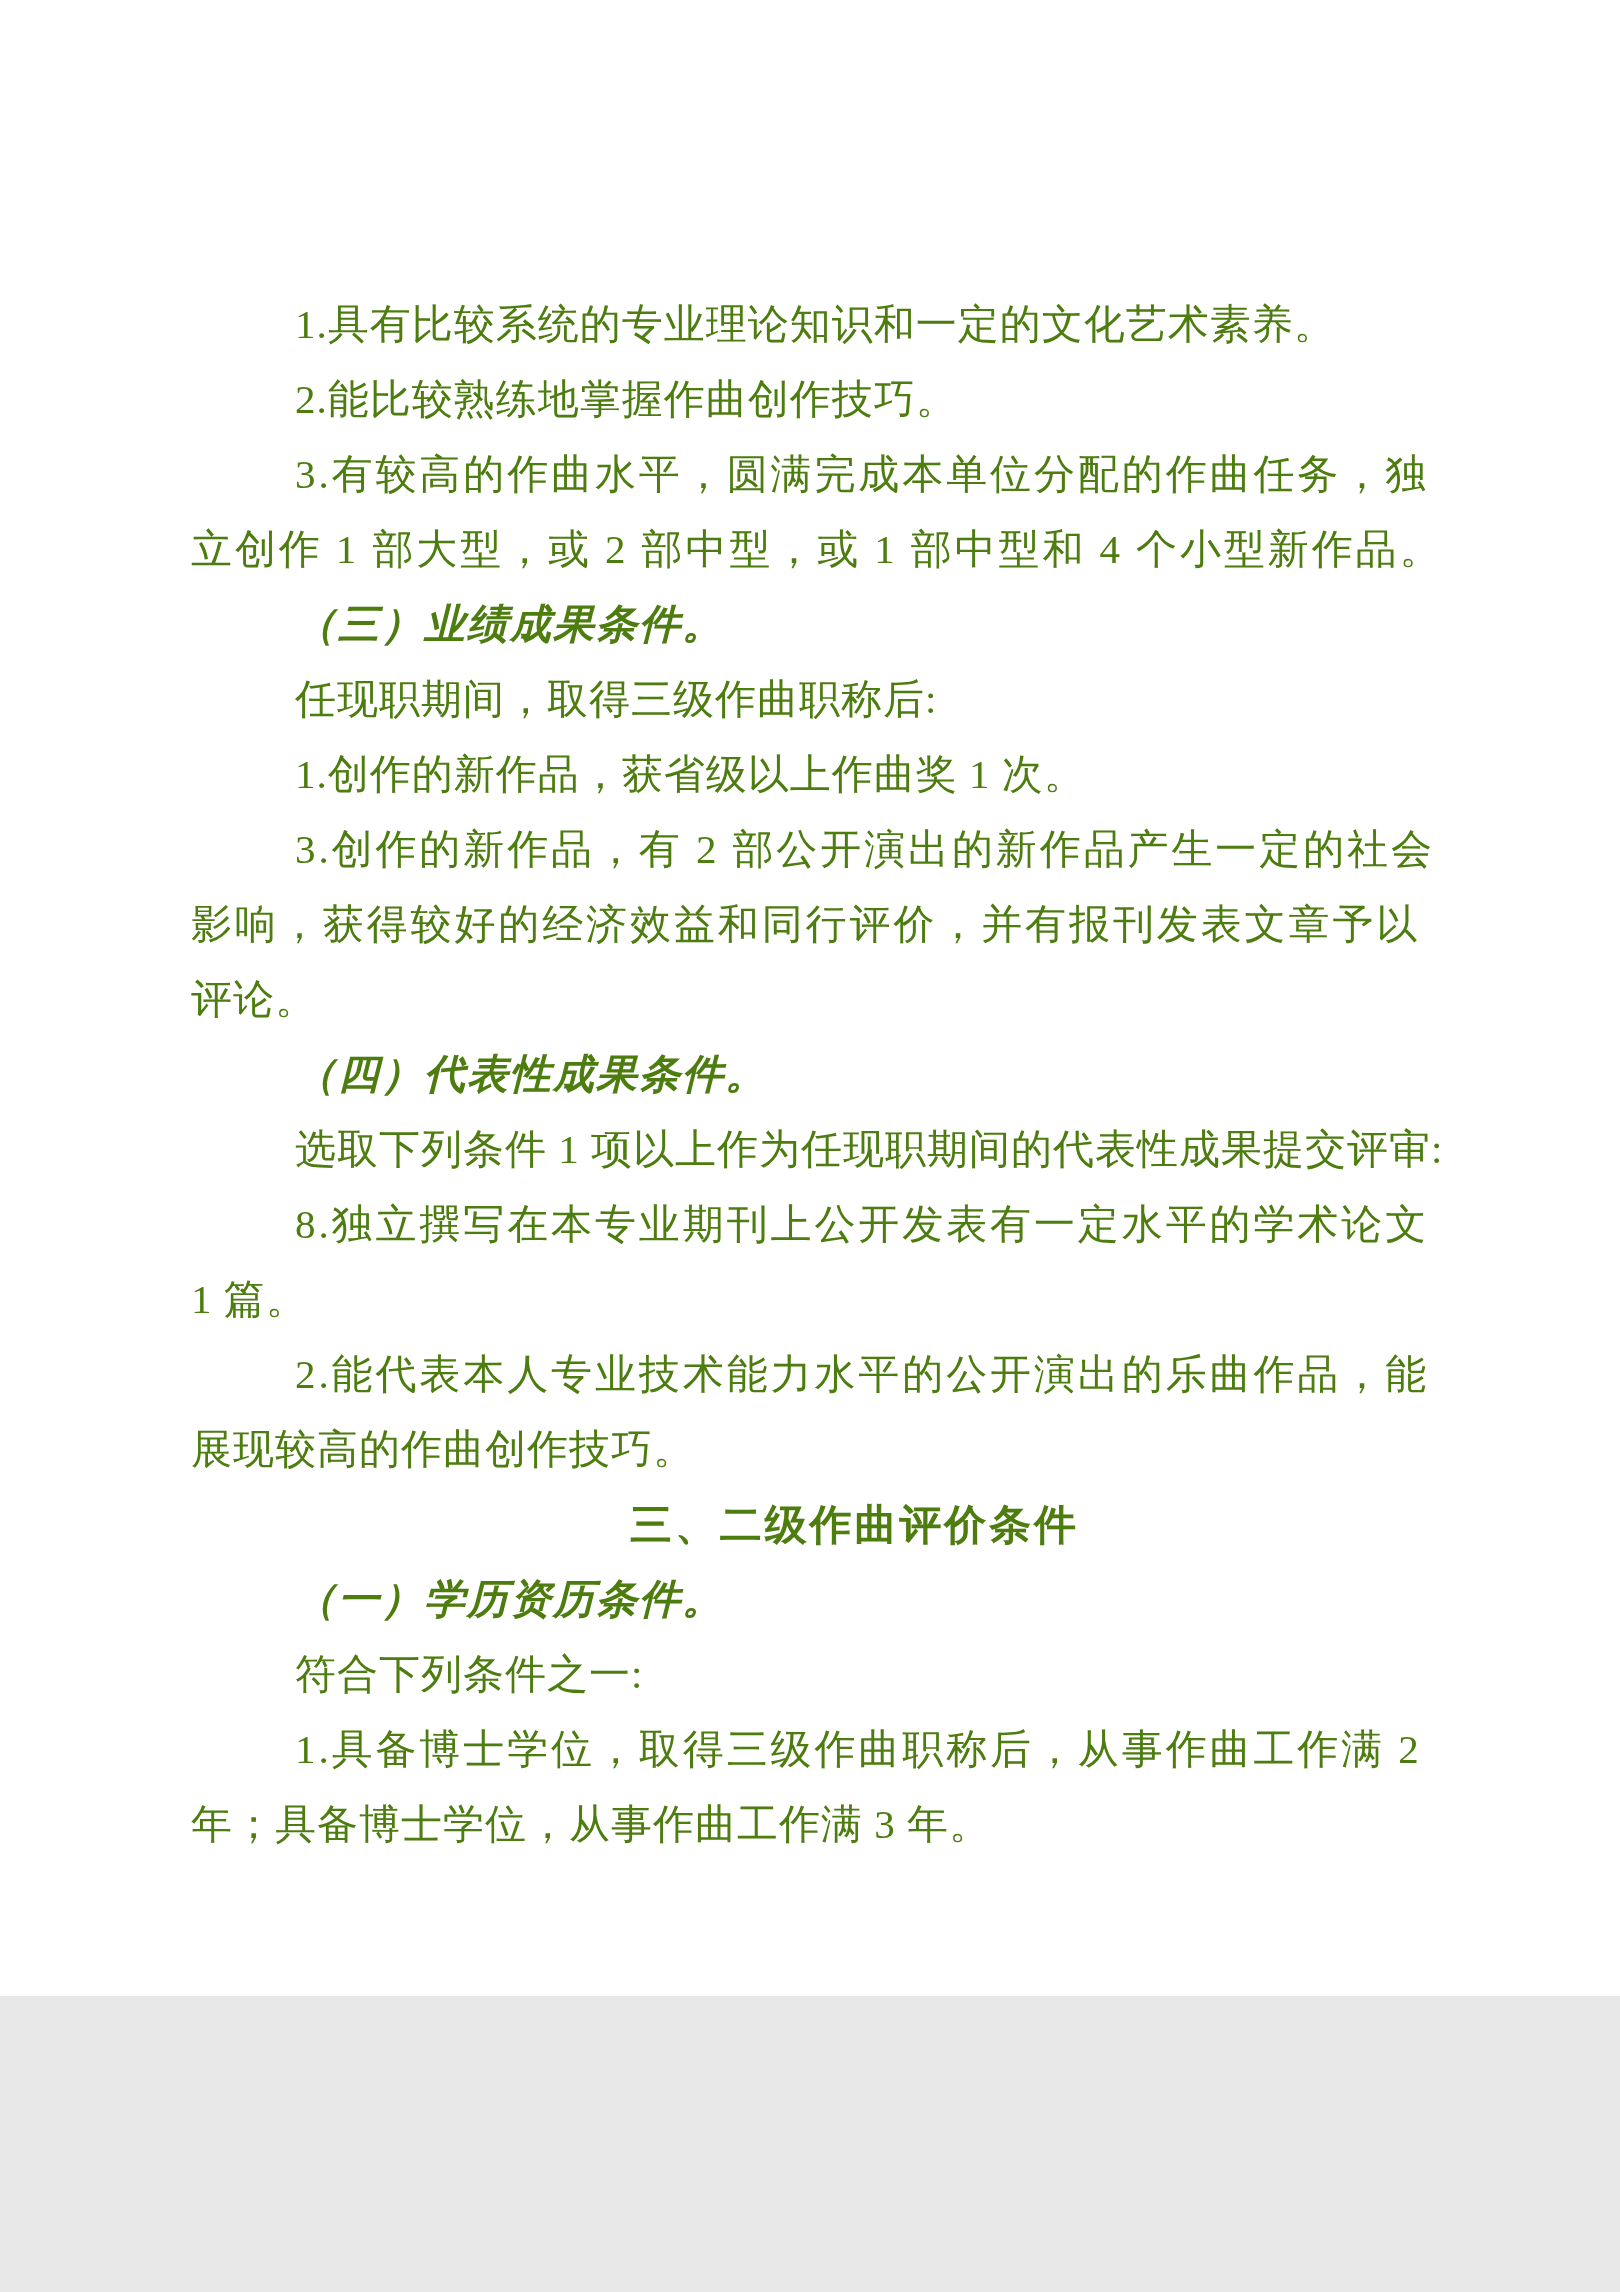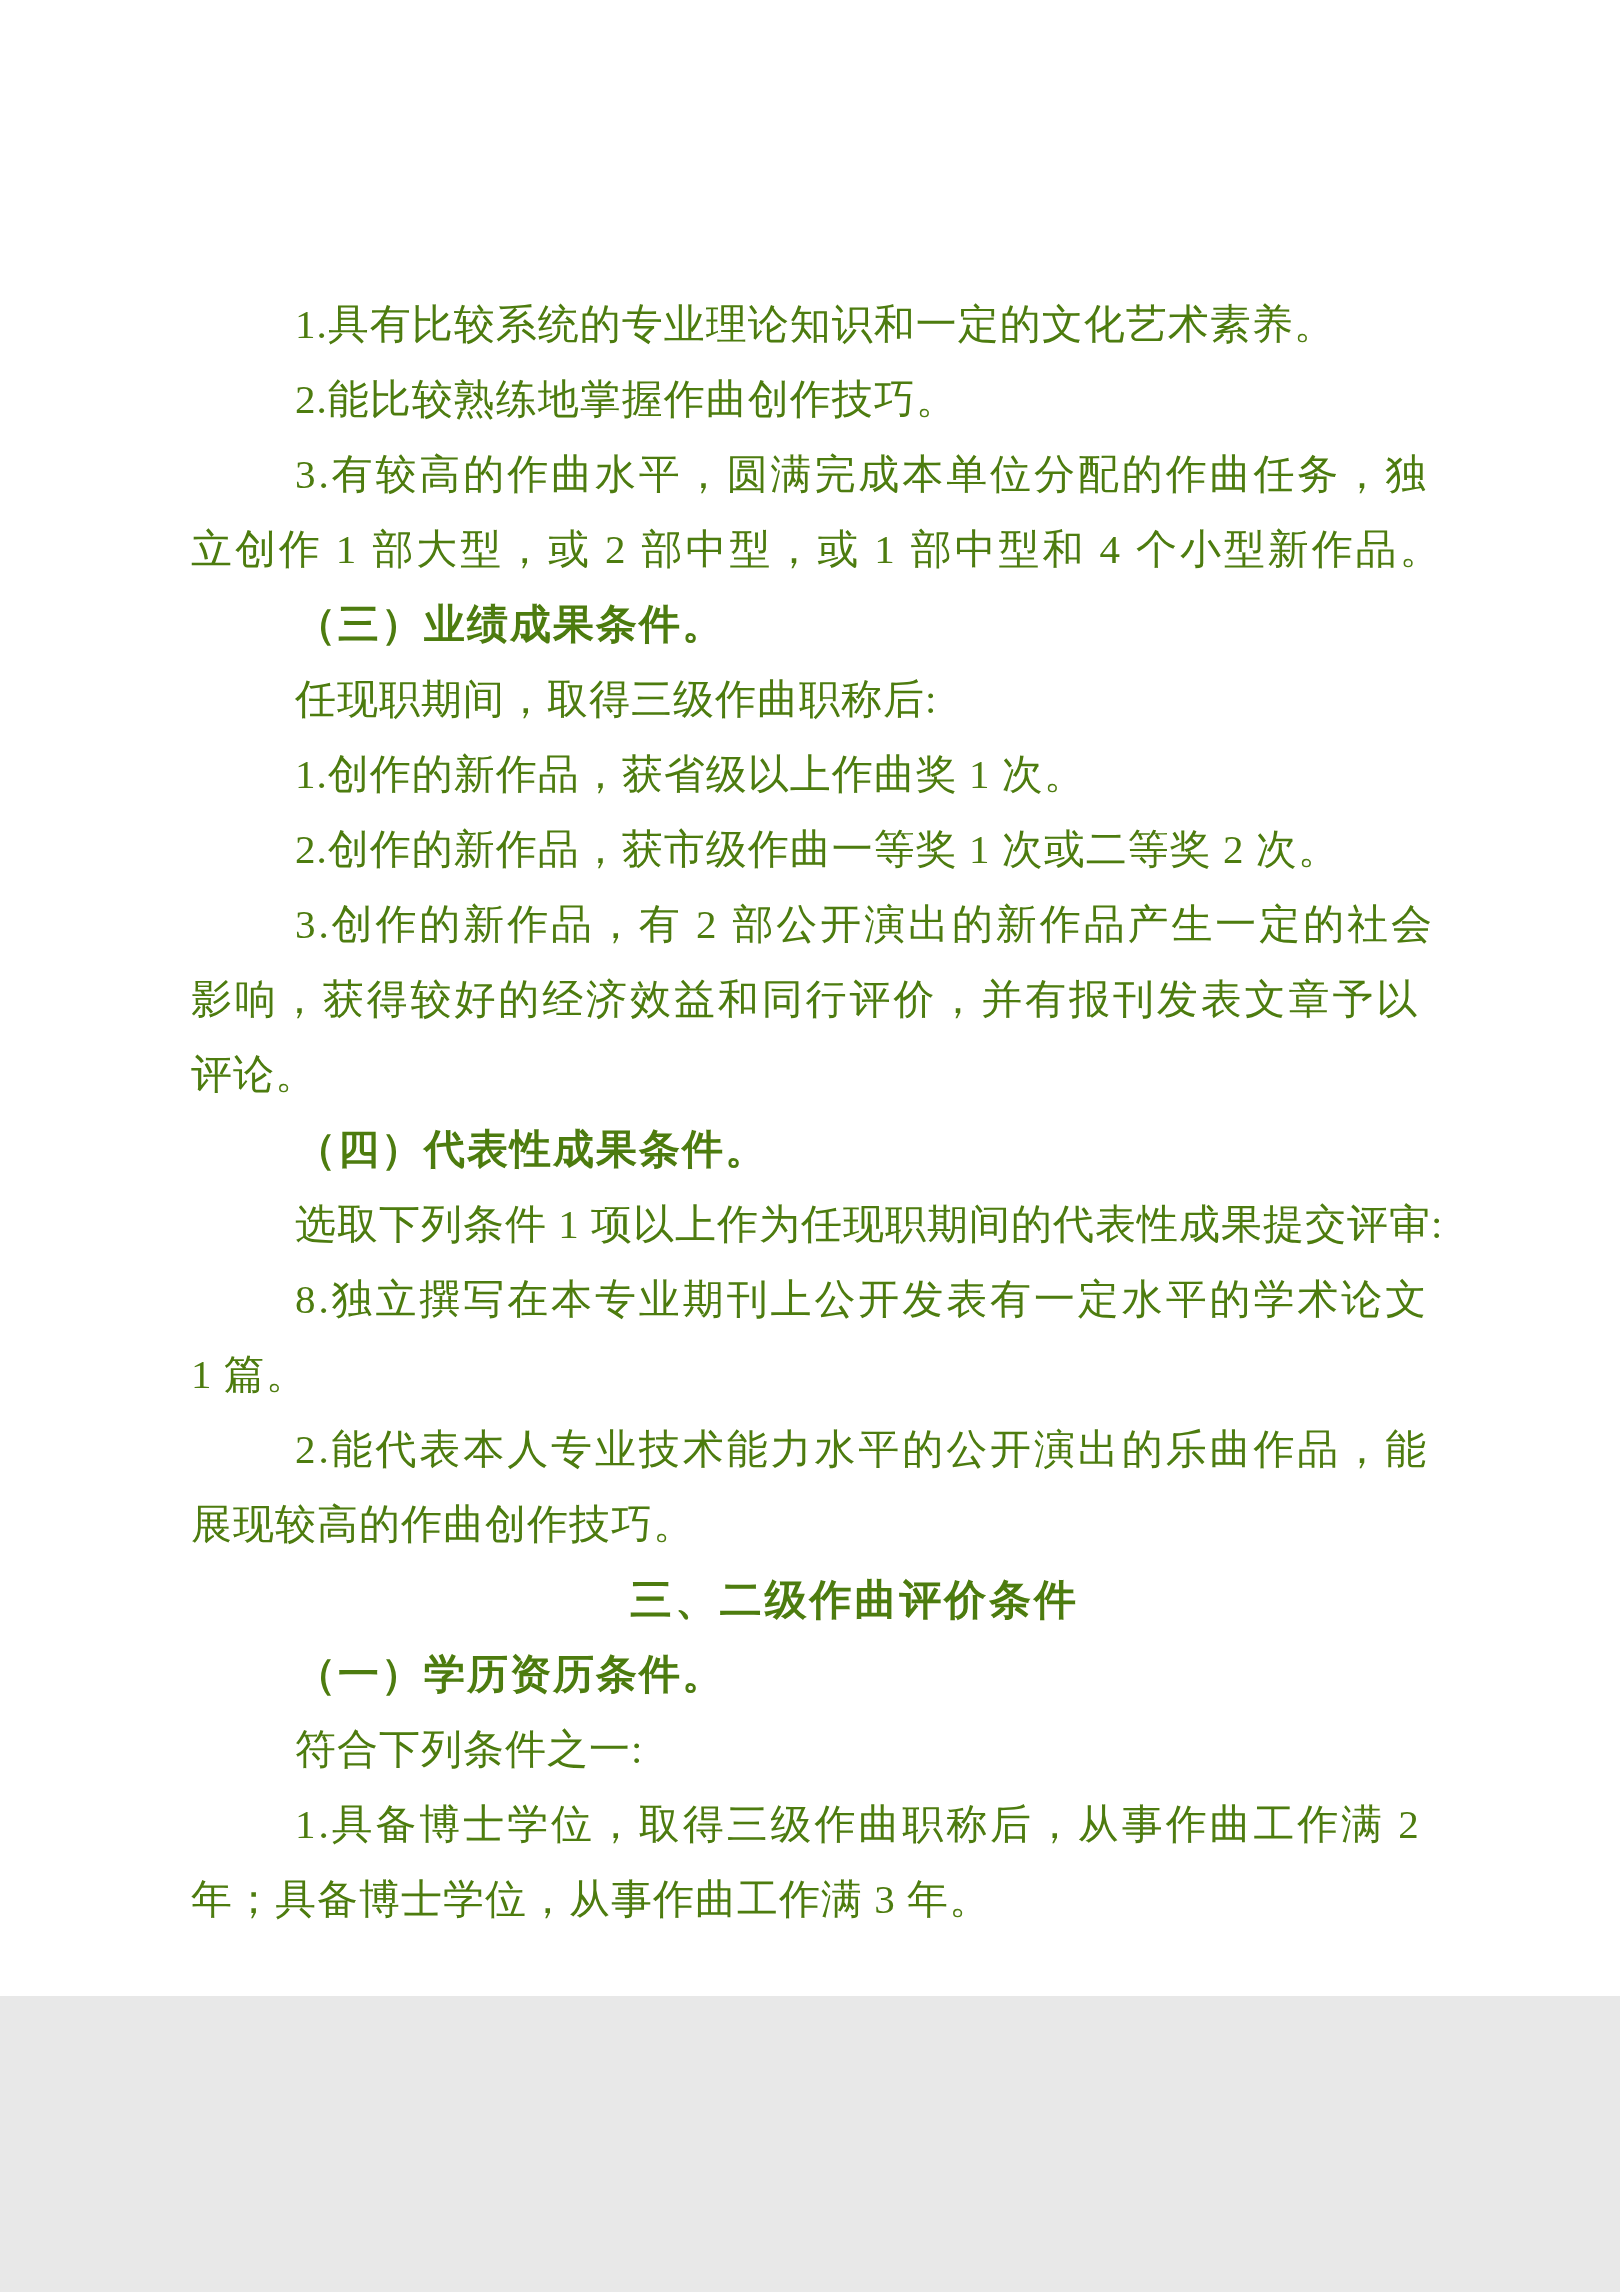--- a/index.html
+++ b/index.html
@@ -24,20 +24,21 @@
     font-size: 41px;
     letter-spacing: 1px;
     white-space: nowrap;
     text-align: left;
   }
   .line.indent { padding-left: 104px; }
   .line.justify { letter-spacing: 2.9px; }
   .line.h-kai {
     font-weight: bold;
     letter-spacing: 2px;
+    font-style: italic;
   }
   .line.h-hei {
     font-weight: bold;
     font-family: "Liberation Sans", "DejaVu Sans", sans-serif;
     font-size: 42px;
     letter-spacing: 2.9px;
     text-align: center;
   }
   .page-number {
     position: absolute;
@@ -54,21 +55,20 @@
 
 <div class="page">
   <div class="content">
       <div class="line indent">1.具有比较系统的专业理论知识和一定的文化艺术素养。</div>
       <div class="line indent">2.能比较熟练地掌握作曲创作技巧。</div>
       <div class="line indent justify">3.有较高的作曲水平，圆满完成本单位分配的作曲任务，独</div>
       <div class="line justify">立创作 1 部大型，或 2 部中型，或 1 部中型和 4 个小型新作品。</div>
       <div class="line indent h-kai">（三）业绩成果条件。</div>
       <div class="line indent">任现职期间，取得三级作曲职称后:</div>
       <div class="line indent">1.创作的新作品，获省级以上作曲奖 1 次。</div>
-      <div class="line indent">2.创作的新作品，获市级作曲一等奖 1 次或二等奖 2 次。</div>
       <div class="line indent justify">3.创作的新作品，有 2 部公开演出的新作品产生一定的社会</div>
       <div class="line justify">影响，获得较好的经济效益和同行评价，并有报刊发表文章予以</div>
       <div class="line">评论。</div>
       <div class="line indent h-kai">（四）代表性成果条件。</div>
       <div class="line indent">选取下列条件 1 项以上作为任现职期间的代表性成果提交评审:</div>
       <div class="line indent justify">8.独立撰写在本专业期刊上公开发表有一定水平的学术论文</div>
       <div class="line">1 篇。</div>
       <div class="line indent justify">2.能代表本人专业技术能力水平的公开演出的乐曲作品，能</div>
       <div class="line">展现较高的作曲创作技巧。</div>
       <div class="line indent h-hei">三、二级作曲评价条件</div>

